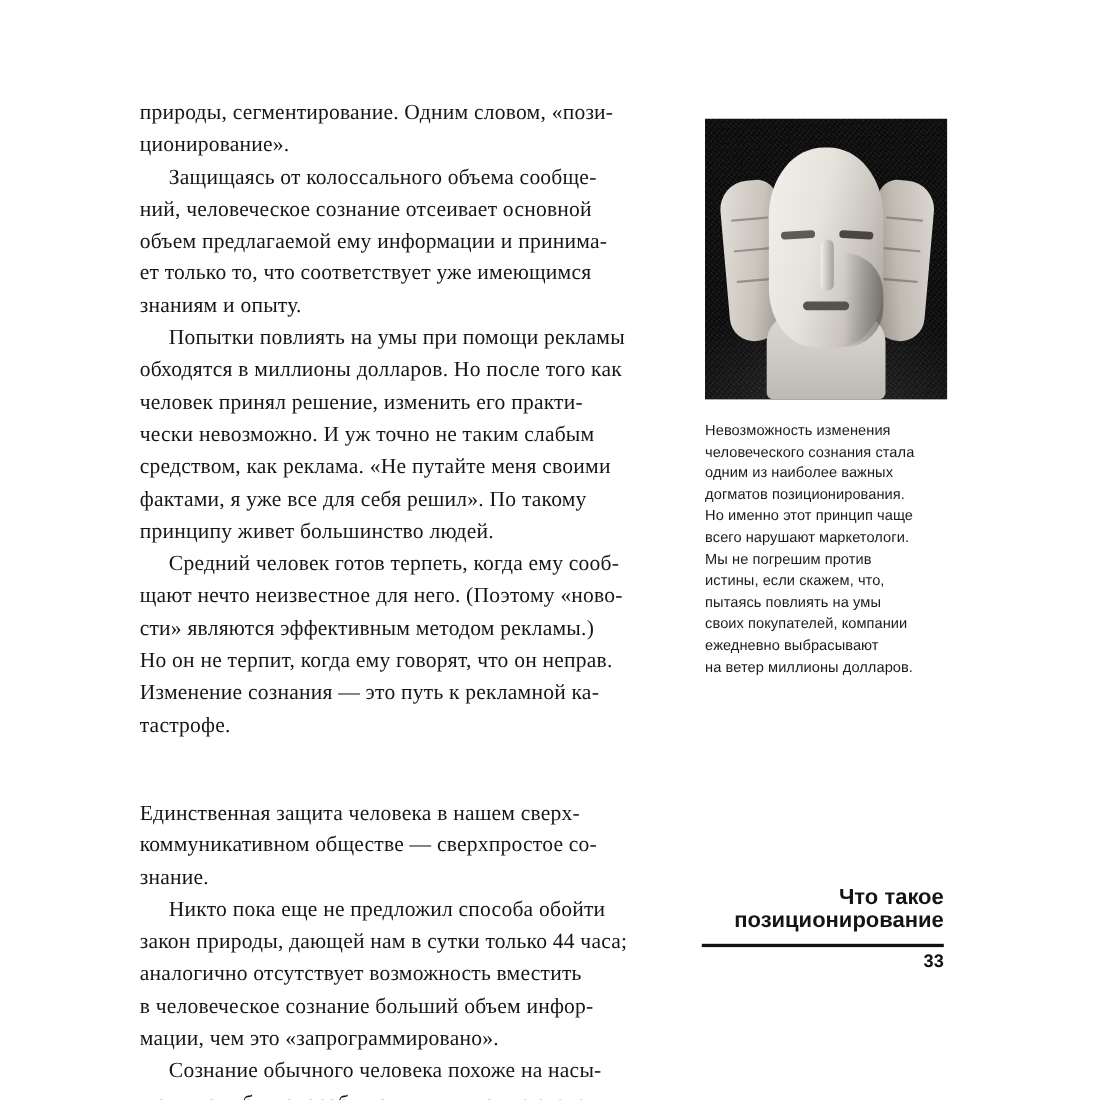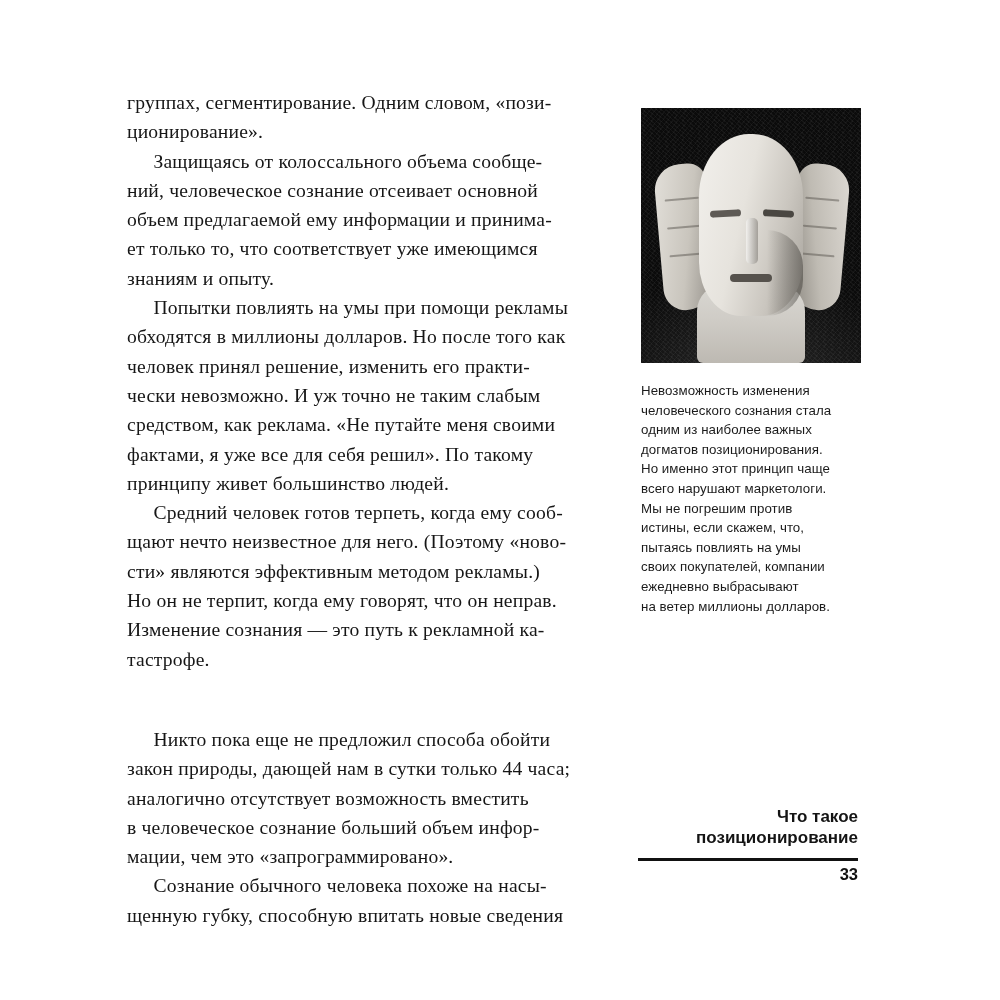--- a/index.html
+++ b/index.html
@@ -170,21 +170,21 @@
   
   .footer {
     position: absolute;
     left: 638px;
     top: 806px;
     width: 220px;
   }
   .running-head {
     font-family: "Liberation Sans", "DejaVu Sans", sans-serif;
     font-weight: bold;
-    font-size: 17px;
+    font-size: 20px;
     line-height: 21px;
     color: #141414;
     text-align: right;
     white-space: pre-line;
   }
   .footer-rule {
     margin-top: 10px;
     width: 220px;
     height: 2.5px;
     background: #111111;
@@ -198,21 +198,21 @@
     text-align: right;
   }
 </style>
 </head>
 <body>
 
 <div class="page">
 
   <div class="body-column">
 
-    <p class="para">группах, сегментирование. Одним словом, «пози-
+    <p class="para">природы, сегментирование. Одним словом, «пози-
 ционирование».</p>
     <p class="para indent">Защищаясь от колоссального объема сообще-
 ний, человеческое сознание отсеивает основной
 объем предлагаемой ему информации и принима-
 ет только то, что соответствует уже имеющимся
 знаниям и опыту.</p>
     <p class="para indent">Попытки повлиять на умы при помощи рекламы
 обходятся в миллионы долларов. Но после того как
 человек принял решение, изменить его практи-
 чески невозможно. И уж точно не таким слабым
@@ -222,20 +222,23 @@
     <p class="para indent">Средний человек готов терпеть, когда ему сооб-
 щают нечто неизвестное для него. (Поэтому «ново-
 сти» являются эффективным методом рекламы.)
 Но он не терпит, когда ему говорят, что он неправ.
 Изменение сознания — это путь к рекламной ка-
 тастрофе.</p>
 
     <div class="gap-before-heading"></div>
     <div class="gap-after-heading"></div>
 
+    <p class="para">Единственная защита человека в нашем сверх-
+коммуникативном обществе — сверхпростое со-
+знание.</p>
     <p class="para indent">Никто пока еще не предложил способа обойти
 закон природы, дающей нам в сутки только 44 часа;
 аналогично отсутствует возможность вместить
 в человеческое сознание больший объем инфор-
 мации, чем это «запрограммировано».</p>
     <p class="para indent">Сознание обычного человека похоже на насы-
 щенную губку, способную впитать новые сведения</p>
   </div>
 
   <div class="sidebar">

